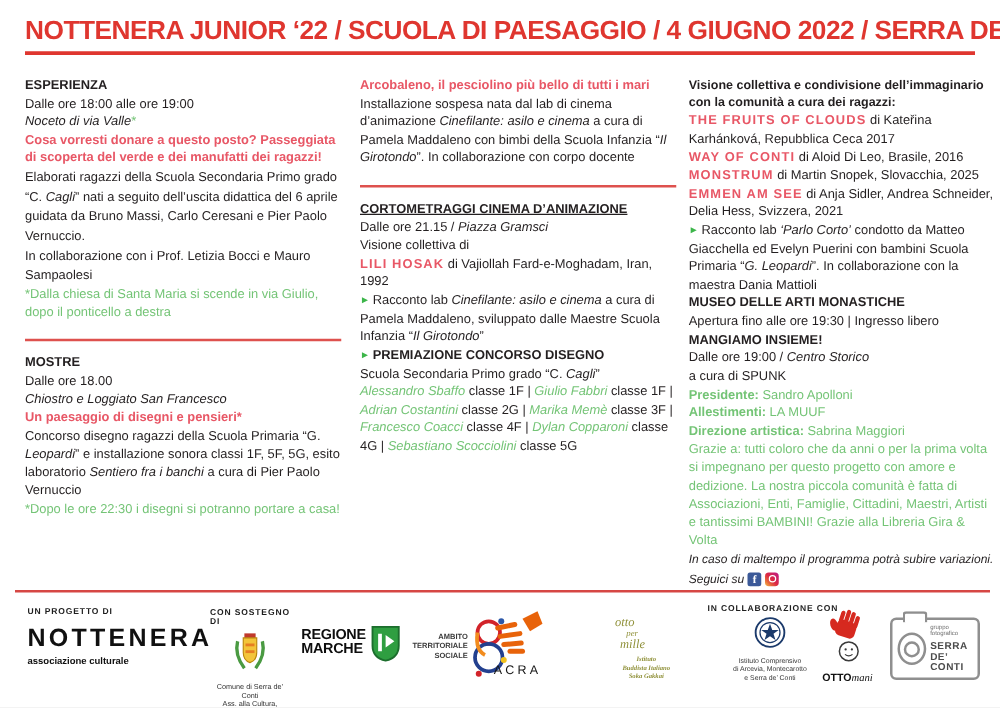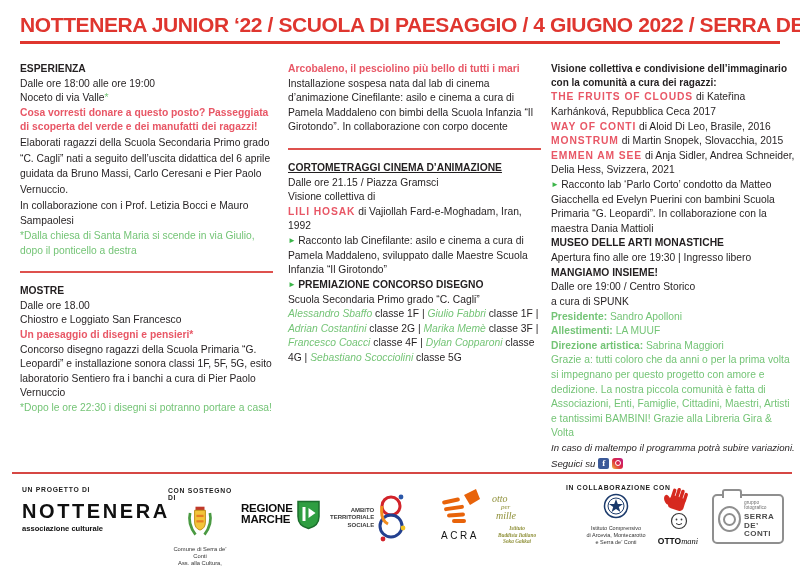--- a/index.html
+++ b/index.html
@@ -18,21 +18,21 @@
   .col{position:absolute;top:62px;font-size:10.3px;line-height:1.42;}
   .col p{margin:0;}
   .col1{left:20px;width:253px;}
   .col2{left:288px;width:253px;}
   .col3{left:551px;width:246px;}
   .mt2{margin-top:2px}.mt3{margin-top:3px}.mt4{margin-top:4px}.mt6{margin-top:6px}
   .mt8{margin-top:8px}.mt12{margin-top:12px}.mt14{margin-top:14px}
   .rule{border:none;border-top:2px solid #de514e;margin:13px 0 11px 0;}
   
   .s-b{font-weight:700;}
-  .s-i{}
+  .s-i{font-style:italic;}
   .s-bu{font-weight:700;text-decoration:underline;}
   .s-r{color:var(--rose);font-weight:700;}
   .s-rc{color:var(--rose);font-weight:700;letter-spacing:0.9px;}
   .s-g{color:var(--green);}
   .s-gi{color:var(--green);font-style:italic;}
   .s-gb{color:var(--green);font-weight:700;}
   .s-a{color:var(--agreen);font-size:8px;vertical-align:1px;}
   .small-i{font-size:9.6px;font-style:italic;}
   .seguici-row{display:flex;align-items:center;gap:3px;margin-top:2px;}
   .fb-icon{display:inline-flex;align-items:center;justify-content:center;
@@ -104,21 +104,21 @@
     <p class="mt2"><span class="s-a">► </span><span>Racconto lab </span><span class="s-i">Cinefilante: asilo e cinema</span><span> a cura di Pamela Maddaleno, sviluppato dalle Maestre Scuola Infanzia “</span><span class="s-i">Il Girotondo</span><span>”</span></p>
     <p class="mt4"><span class="s-a">► </span><span class="s-b">PREMIAZIONE CONCORSO DISEGNO</span></p>
     <p><span>Scuola Secondaria Primo grado “C. </span><span class="s-i">Cagli</span><span>”</span></p>
     <p><span class="s-gi">Alessandro Sbaffo</span><span> classe 1F | </span><span class="s-gi">Giulio Fabbri</span><span> classe 1F | </span><span class="s-gi">Adrian Costantini</span><span> classe 2G | </span><span class="s-gi">Marika Memè</span><span> classe 3F | </span><span class="s-gi">Francesco Coacci</span><span> classe 4F | </span><span class="s-gi">Dylan Copparoni</span><span> classe 4G | </span><span class="s-gi">Sebastiano Scocciolini</span><span> classe 5G</span></p>
   </div>
 
   <div class="col col3">
     <p style="font-size:10px"><span class="s-b">Visione collettiva e condivisione dell’immaginario con la comunità a cura dei ragazzi:</span></p>
     <p><span class="s-rc">THE FRUITS OF CLOUDS</span><span> di Kateřina Karhánková, Repubblica Ceca 2017</span></p>
     <p><span class="s-rc">WAY OF CONTI</span><span> di Aloid Di Leo, Brasile, 2016</span></p>
-    <p><span class="s-rc">MONSTRUM</span><span> di Martin Snopek, Slovacchia, 2015</span></p>
+    <p><span class="s-rc">MONSTRUM</span><span> di Martin Snopek, Slovacchia, 2025</span></p>
     <p><span class="s-rc">EMMEN AM SEE</span><span> di Anja Sidler, Andrea Schneider, Delia Hess, Svizzera, 2021</span></p>
     <p class="mt6"><span class="s-a">► </span><span>Racconto lab </span><span class="s-i">‘Parlo Corto’</span><span> condotto da Matteo Giacchella ed Evelyn Puerini con bambini Scuola Primaria “</span><span class="s-i">G. Leopardi</span><span>”. In collaborazione con la maestra Dania Mattioli</span></p>
     <p class="mt14"><span class="s-b">MUSEO DELLE ARTI MONASTICHE</span></p>
     <p><span>Apertura fino alle ore 19:30 | Ingresso libero</span></p>
     <p class="mt14"><span class="s-b">MANGIAMO INSIEME!</span></p>
     <p><span>Dalle ore 19:00 / </span><span class="s-i">Centro Storico</span></p>
     <p><span>a cura di SPUNK</span></p>
     <p class="mt12"><span class="s-gb">Presidente:</span><span class="s-g"> Sandro Apolloni</span></p>
     <p><span class="s-gb">Allestimenti:</span><span class="s-g"> LA MUUF</span></p>
     <p><span class="s-gb">Direzione artistica:</span><span class="s-g"> Sabrina Maggiori</span></p>
@@ -177,21 +177,21 @@
     <svg width="30" height="52" viewBox="0 0 30 52">
       <circle cx="15" cy="14" r="9" fill="none" stroke="#d2232a" stroke-width="3"></circle>
       <circle cx="15" cy="34" r="11" fill="none" stroke="#23408f" stroke-width="3"></circle>
       <path d="M6,14 Q4,28 12,32" fill="none" stroke="#f28c1e" stroke-width="3"></path>
       <circle cx="25" cy="5" r="2.4" fill="#2b57a8"></circle>
       <circle cx="27" cy="36" r="2.4" fill="#f2c21e"></circle>
       <circle cx="7" cy="47" r="2.4" fill="#d2232a"></circle>
     </svg>
   </div>
 
-  <div class="f-group" style="left:436px;top:487px;width:48px;text-align:center">
+  <div class="f-group" style="left:390px;top:487px;width:48px;text-align:center">
     <svg width="44" height="38" viewBox="0 0 44 38">
       <path d="M26,8 L38,2 L42,12 L32,18 Z" fill="#e8630a"></path>
       <rect x="4" y="12" width="18" height="4" rx="2" fill="#e8630a" transform="rotate(-12 13 14)"></rect>
       <rect x="6" y="19" width="20" height="4" rx="2" fill="#e8630a" transform="rotate(-8 16 21)"></rect>
       <rect x="9" y="26" width="18" height="4" rx="2" fill="#e8630a" transform="rotate(-5 18 28)"></rect>
       <rect x="14" y="32" width="14" height="4" rx="2" fill="#e8630a"></rect>
     </svg>
     <div class="acra-txt">ACRA</div>
   </div>
 

